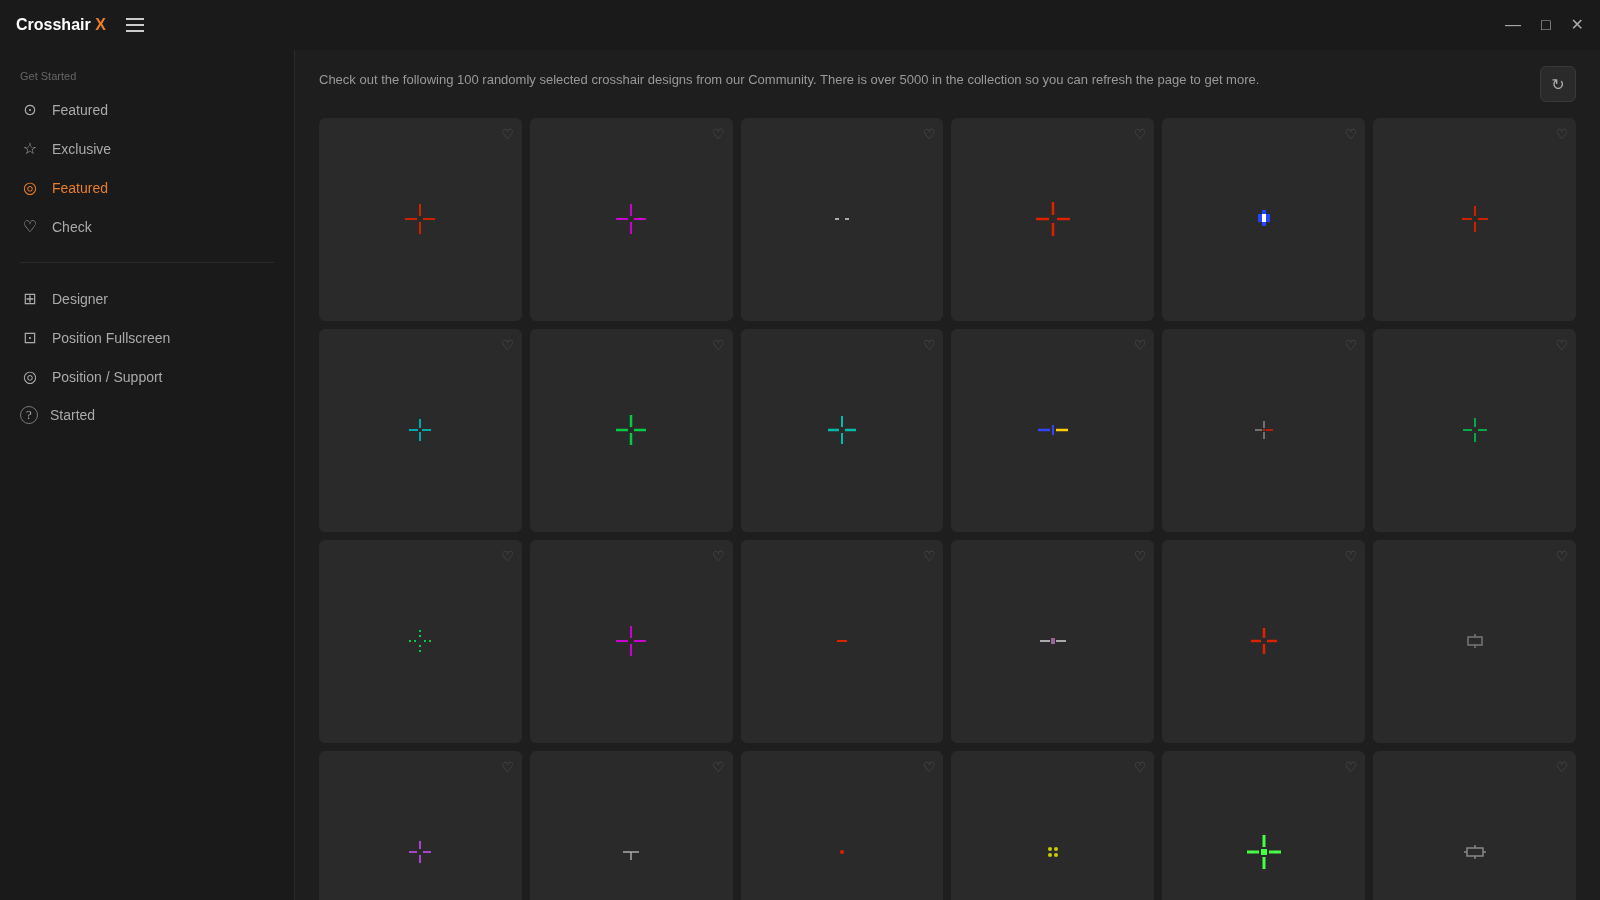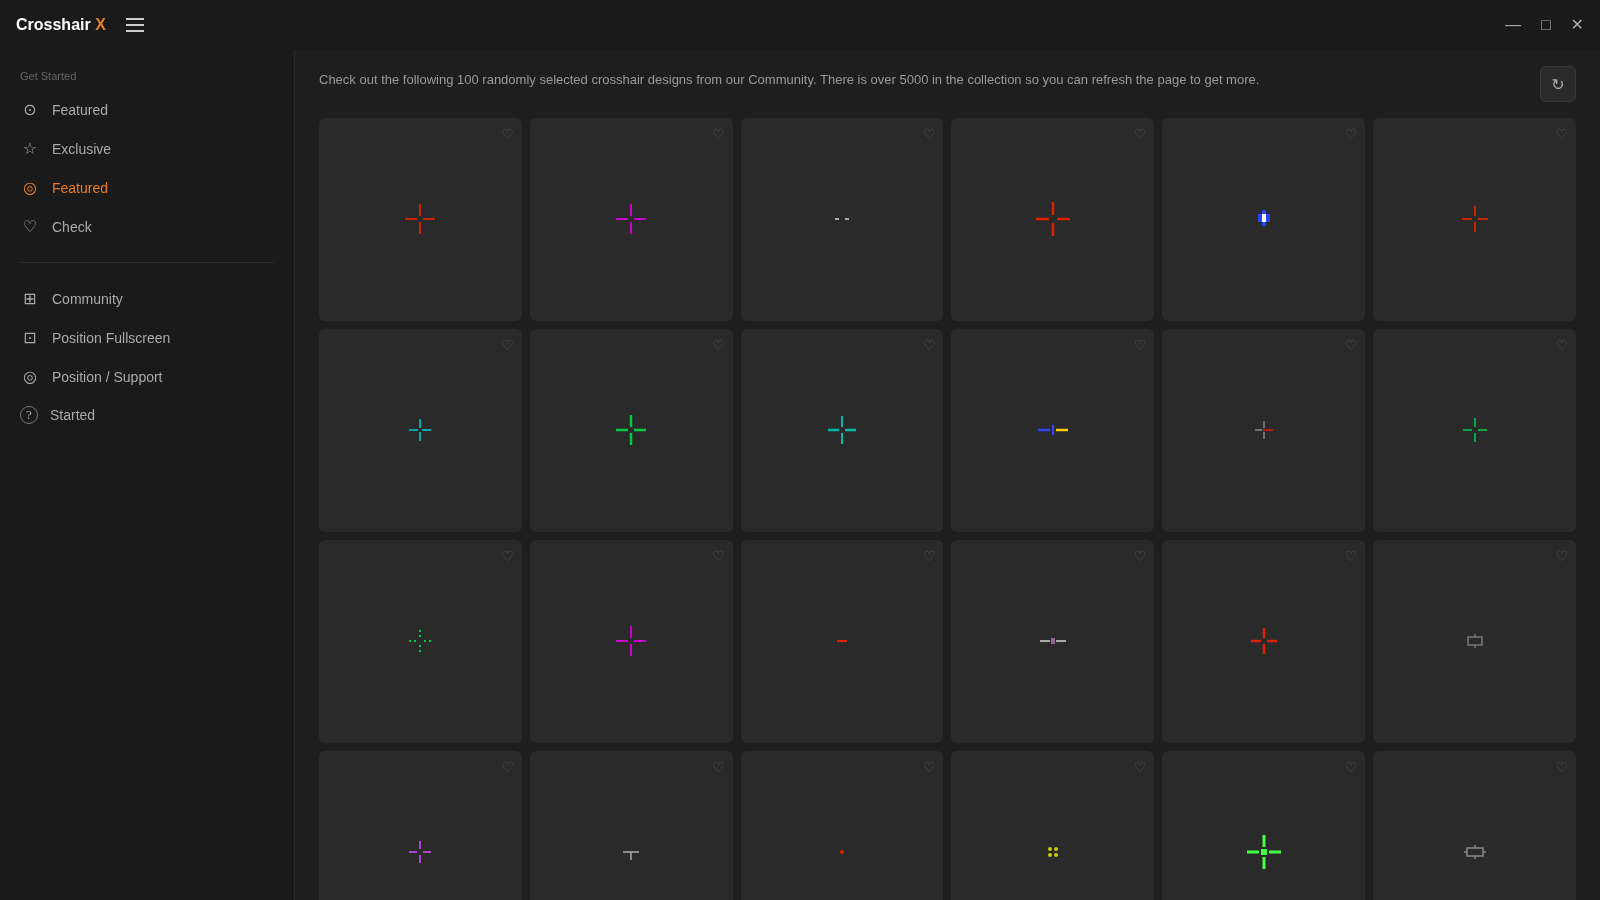--- a/index.html
+++ b/index.html
@@ -232,21 +232,21 @@
     <div class="sidebar-item">
       <span class="icon">♡</span>
       <span class="label">Check</span>
     </div>
 
     <div class="sidebar-divider"></div>
 
 
     <div class="sidebar-item">
       <span class="icon">⊞</span>
-      <span class="label">Community</span>
+      <span class="label">Designer</span>
     </div>
     <div class="sidebar-item">
       <span class="icon">⊡</span>
       <span class="label">Position Fullscreen</span>
     </div>
     <div class="sidebar-item">
       <span class="icon">◎</span>
       <span class="label">Position / Support</span>
     </div>
     <div class="sidebar-item">

